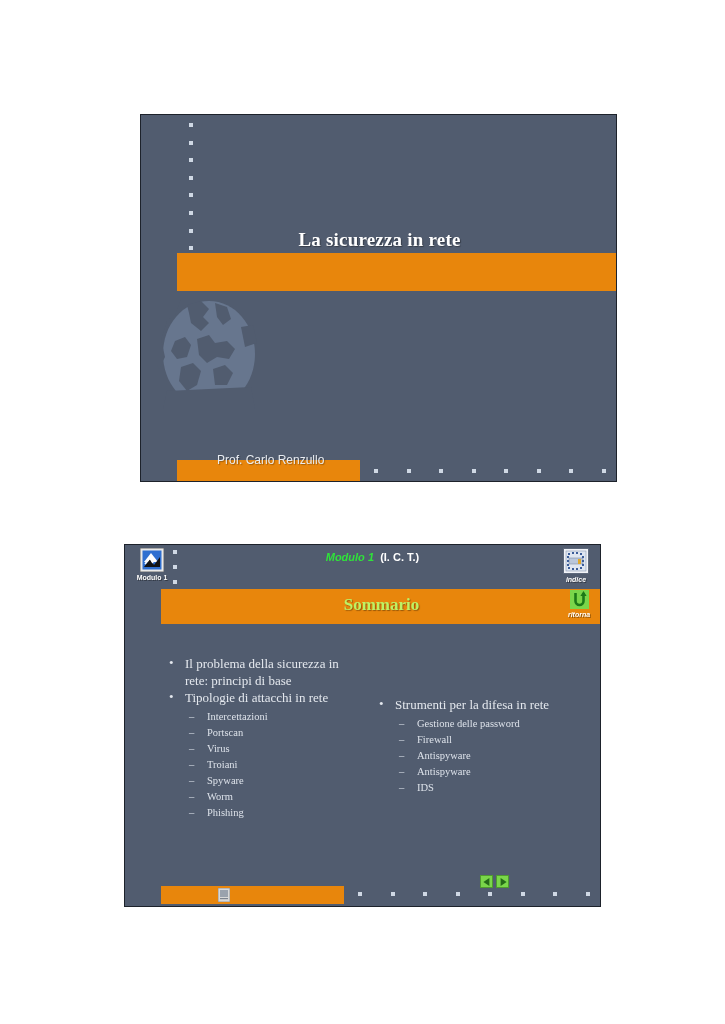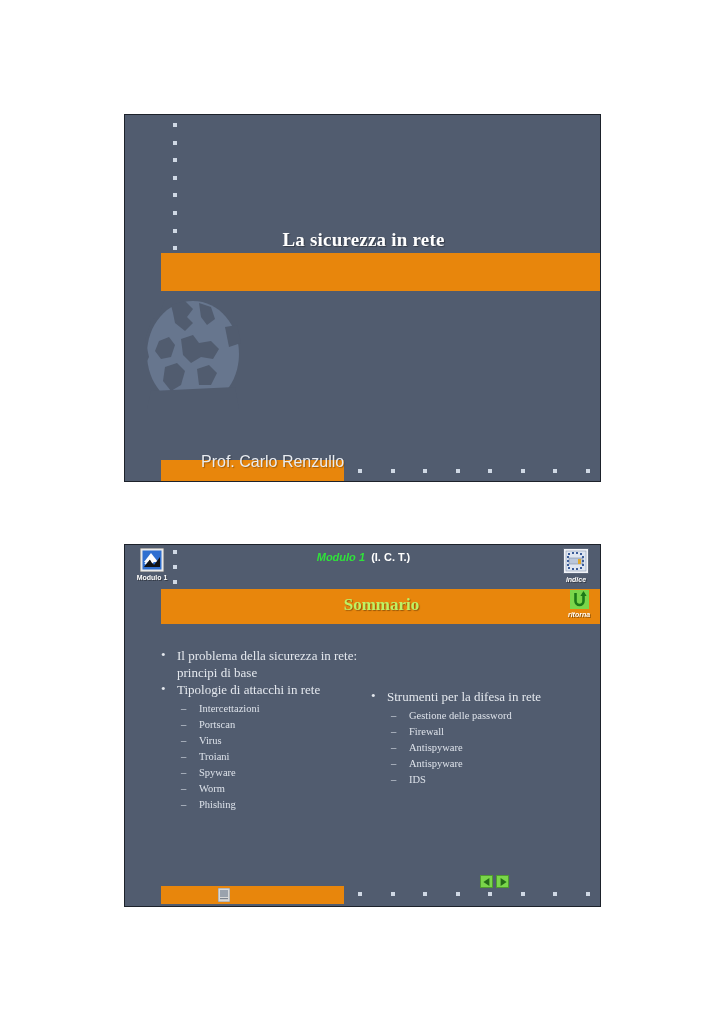--- a/index.html
+++ b/index.html
@@ -24,21 +24,21 @@
   }
 
   
   .slide {
     position: absolute;
     background: #515c6f;
     border: 1px solid #1d222b;
     box-sizing: border-box;
     overflow: hidden;
   }
-  #slide-1 { left: 124px; top: 114px; width: 477px; height: 368px; }
+  #slide-1 { left: 140px; top: 114px; width: 477px; height: 368px; }
   #slide-2 { left: 124px; top: 544px; width: 477px; height: 363px; }
 
   
   .dot-col {
     position: absolute;
     left: 48px;
     top: 8px;
     width: 8px;
   }
   .dot-col .dot {
@@ -89,31 +89,31 @@
   #s1-author-band {
     position: absolute;
     left: 36px; top: 345px;
     width: 183px; height: 22px;
     background: #e8860c;
   }
   #s1-author {
     position: absolute;
     left: 76px; top: 338px;
     color: #e8ecf2;
-    font-size: 16px;
+    font-size: 12px;
     font-family: "Liberation Sans", sans-serif;
     text-shadow: 1px 1px 1px rgba(0,0,0,.3);
     white-space: nowrap;
   }
   #s1-dot-row { left: 233px; top: 354px; }
 
   
   #s2-header {
     position: absolute;
-    left: 0; top: 0;
+    left: 9px; top: 0;
     width: 477px; height: 35px;
   }
   #s2-module-title {
     position: absolute;
     left: 0; top: 6px;
     width: 477px;
     text-align: center;
     font-family: "Liberation Sans", sans-serif;
     font-size: 11px;
     font-weight: bold;
@@ -177,21 +177,21 @@
     position: absolute;
     left: 30px; top: 99px;
     width: 210px;
   }
   #s2-col-right {
     position: absolute;
     left: 240px; top: 140px;
     width: 225px;
   }
   ul.lvl1 {
-    margin: 4px; padding: 0;
+    margin: 12px; padding: 0;
     list-style: none;
     color: #e4e8ee;
   }
   ul.lvl1 > li.b1 {
     font-size: 13px;
     line-height: 16.5px;
     padding-left: 18px;
     position: relative;
     margin-bottom: 1px;
     color: #e4e8ee;

